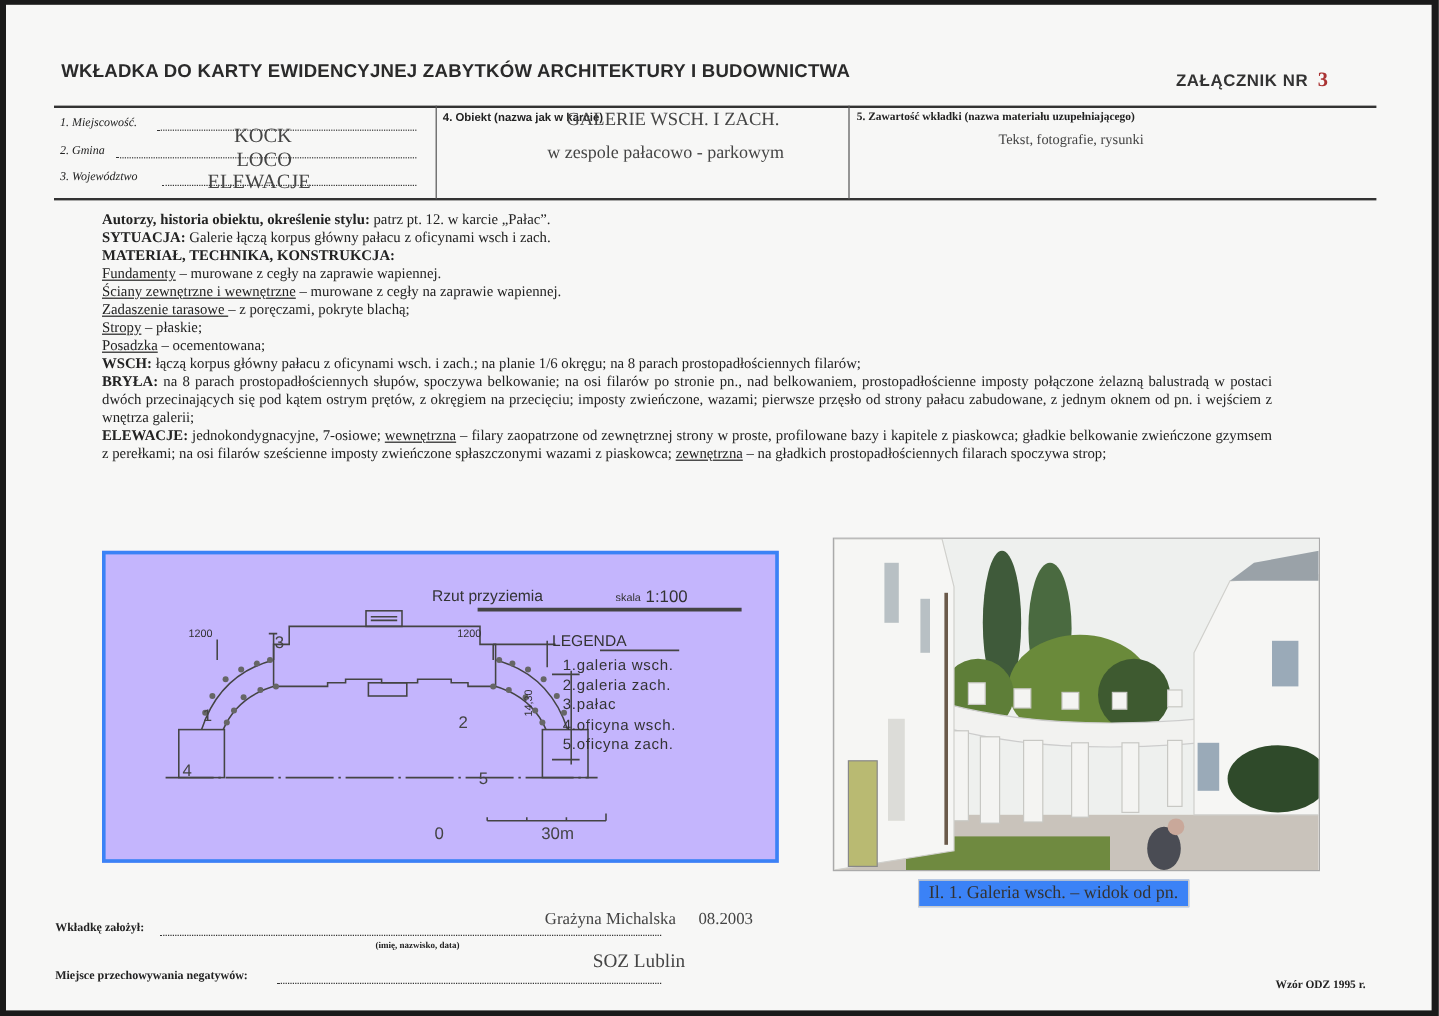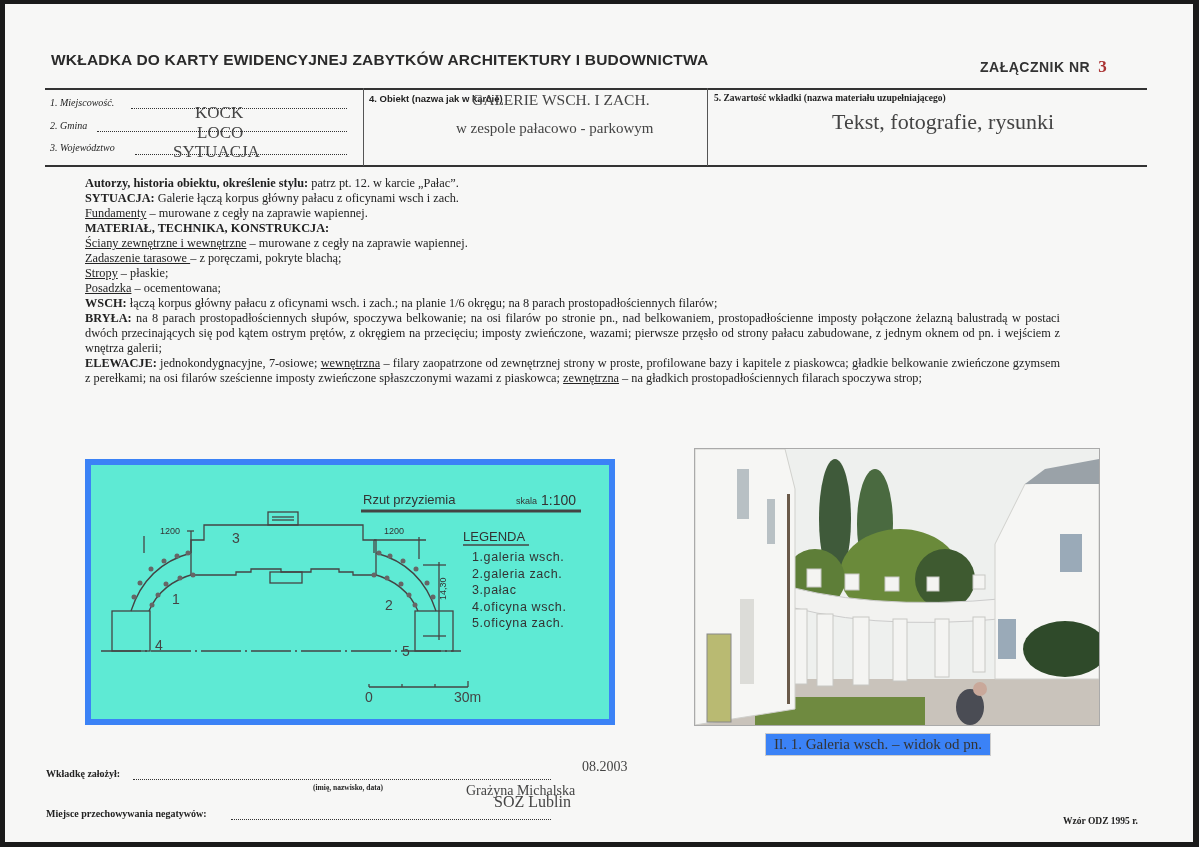--- a/index.html
+++ b/index.html
@@ -14,21 +14,21 @@
   .rule-top { left:40px; top:84px; width:1102px; height:2px; background:#333; }
   .rule-bot { left:40px; top:161px; width:1102px; height:2px; background:#333; }
   .vline { width:1px; background:#555; top:84px; height:78px; }
   .lbl { font-size:10px; color:#222;font-style:italic; }
   .dots { border-bottom:1px dotted #333; }
   .typed { font-family:"Liberation Serif", serif; color:#444; }
   .body-text { left:80px; top:172px; width:975px; font-family:"Liberation Serif", serif; font-size:12.3px; line-height:15px; color:#222; text-align:justify; }
   .body-text b { font-weight:bold; }
   .body-text u { text-decoration:underline; }
   .body-text p { margin:0; }
-  .plan { left:80px; top:455px; width:518px; height:254px; background:#5eead4; border:6px solid #3b82f6; }
+  .plan { left:80px; top:455px; width:518px; height:254px; background:#c4b5fd; border:3px solid #3b82f6;padding-left:40px; }
   .photo { left:689px; top:444px; width:404px; height:276px; overflow:hidden; border:1px solid #aaa; }
   .caption { left:760px; top:729px; padding:2px 8px; border:1px solid #ccc; background:#3b82f6; font-family:"Liberation Serif", serif; font-size:15px; color:#333; }
   .footer-lbl { font-family:"Liberation Serif", serif; font-weight:bold; font-size:10px; color:#222; }
   .wzor { left:1058px; top:812px; font-family:"Liberation Serif", serif; font-weight:bold; font-size:9.5px; color:#222; }
 </style>
 </head>
 <body>
 
 <div class="page">
 
@@ -45,34 +45,34 @@
   <div class="abs lbl serif" style="left:45px; top:93px;">1. Miejscowość.</div>
   <div class="abs dots" style="left:126px; top:104px; width:216px;"></div>
   <div class="abs typed" style="left:190px; top:99px; font-size:17px;">KOCK</div>
 
   <div class="abs lbl serif" style="left:45px; top:116px;">2. Gmina</div>
   <div class="abs dots" style="left:92px; top:127px; width:250px;"></div>
   <div class="abs typed" style="left:192px; top:119px; font-size:17px;">LOCO</div>
 
   <div class="abs lbl serif" style="left:45px; top:138px;">3. Województwo</div>
   <div class="abs dots" style="left:130px; top:150px; width:212px;"></div>
-  <div class="abs typed" style="left:168px; top:138px; font-size:17px;">SYTUACJA</div>
+  <div class="abs typed" style="left:168px; top:138px; font-size:17px;">ELEWACJE</div>
 
   <div class="abs sans" style="left:364px; top:89px; font-size:9.5px; font-weight:bold; color:#222;">4. Obiekt (nazwa jak w karcie)</div>
   <div class="abs typed" style="left:467px; top:87px; font-size:15.5px;">GALERIE WSCH. I ZACH.</div>
   <div class="abs typed" style="left:451px; top:116px; font-size:15px;">w zespole pałacowo - parkowym</div>
 
   <div class="abs serif" style="left:709px; top:89px; font-size:9.5px; font-weight:bold; color:#222;">5. Zawartość wkładki (nazwa materiału uzupełniającego)</div>
-  <div class="abs typed" style="left:827px; top:105px; font-size:22px;">Tekst, fotografie, rysunki</div>
+  <div class="abs typed" style="left:827px; top:105px; font-size:12px;">Tekst, fotografie, rysunki</div>
 
   <div class="abs body-text">
     <p><b>Autorzy, historia obiektu, określenie stylu:</b><span> patrz pt. 12. w karcie „Pałac”.</span></p>
     <p><b>SYTUACJA:</b><span> Galerie łączą korpus główny pałacu z oficynami wsch i zach.</span></p>
+    <p><b>MATERIAŁ, TECHNIKA, KONSTRUKCJA:</b></p>
     <p><u>Fundamenty</u><span> – murowane z cegły na zaprawie wapiennej.</span></p>
-    <p><b>MATERIAŁ, TECHNIKA, KONSTRUKCJA:</b></p>
     <p><u>Ściany zewnętrzne i wewnętrzne</u><span> – murowane z cegły na zaprawie wapiennej.</span></p>
     <p><u>Zadaszenie tarasowe </u><span>– z poręczami, pokryte blachą;</span></p>
     <p><u>Stropy</u><span> – płaskie;</span></p>
     <p><u>Posadzka</u><span> – ocementowana;</span></p>
     <p><b>WSCH:</b><span> łączą korpus główny pałacu z oficynami wsch. i zach.; na planie 1/6 okręgu; na 8 parach prostopadłościennych filarów;</span></p>
     <p><b>BRYŁA:</b><span> na 8 parach prostopadłościennych słupów, spoczywa belkowanie; na osi filarów po stronie pn., nad belkowaniem, prostopadłościenne imposty połączone żelazną balustradą w postaci dwóch przecinających się pod kątem ostrym prętów, z okręgiem na przecięciu; imposty zwieńczone, wazami; pierwsze przęsło od strony pałacu zabudowane, z jednym oknem od pn. i wejściem z wnętrza galerii;</span></p>
     <p><b>ELEWACJE:</b><span> jednokondygnacyjne, 7-osiowe; </span><u>wewnętrzna</u><span> – filary zaopatrzone od zewnętrznej strony w proste, profilowane bazy i kapitele z piaskowca; gładkie belkowanie zwieńczone gzymsem z perełkami; na osi filarów sześcienne imposty zwieńczone spłaszczonymi wazami z piaskowca;  </span><u>zewnętrzna</u><span> – na gładkich prostopadłościennych filarach spoczywa strop;</span></p>
   </div>
 
   <div class="abs plan">
@@ -206,21 +206,21 @@
       <ellipse cx="370" cy="200" rx="42" ry="28" fill="#2f4a2a"></ellipse>
 
       <ellipse cx="275" cy="258" rx="14" ry="18" fill="#4a4c54"></ellipse>
       <circle cx="285" cy="240" r="7" fill="#c9a89a"></circle>
     </svg>
   </div>
   <div class="abs caption">Il. 1. Galeria wsch. – widok od pn.</div>
 
   <div class="abs footer-lbl" style="left:41px; top:764px;">Wkładkę założył:</div>
   <div class="abs dots" style="left:128px; top:775px; width:418px;"></div>
-  <div class="abs typed" style="left:449px; top:779px; font-size:14px;margin-left:12px;">Grażyna Michalska</div>
+  <div class="abs typed" style="left:449px; top:755px; font-size:14px;">Grażyna Michalska</div>
   <div class="abs typed" style="left:577px; top:755px; font-size:14px;">08.2003</div>
   <div class="abs footer-lbl" style="left:268px; top:779px; font-size:7.5px;padding-left:40px;">(imię, nazwisko, data)</div>
 
   <div class="abs footer-lbl" style="left:41px; top:804px;">Miejsce przechowywania negatywów:</div>
   <div class="abs dots" style="left:226px; top:815px; width:320px;"></div>
   <div class="abs typed" style="left:489px; top:789px; font-size:16px;">SOZ Lublin</div>
 
   <div class="abs wzor">Wzór ODZ 1995 r.</div>
 </div>
 

